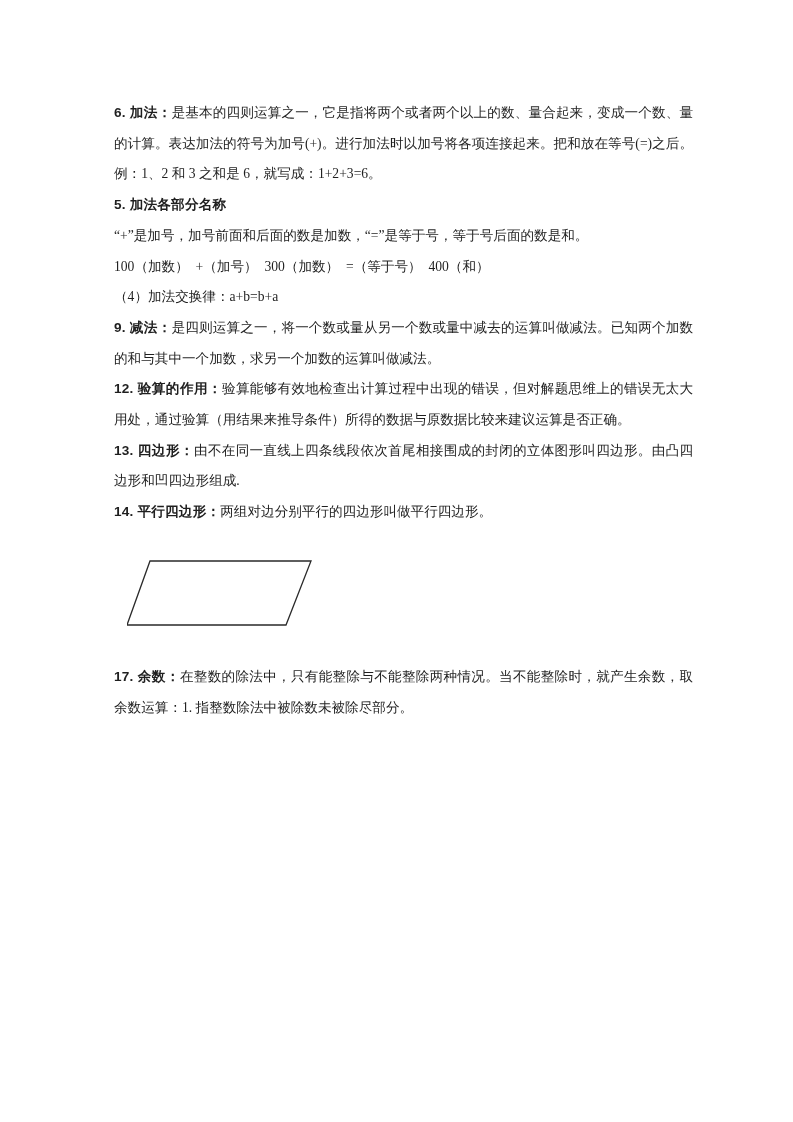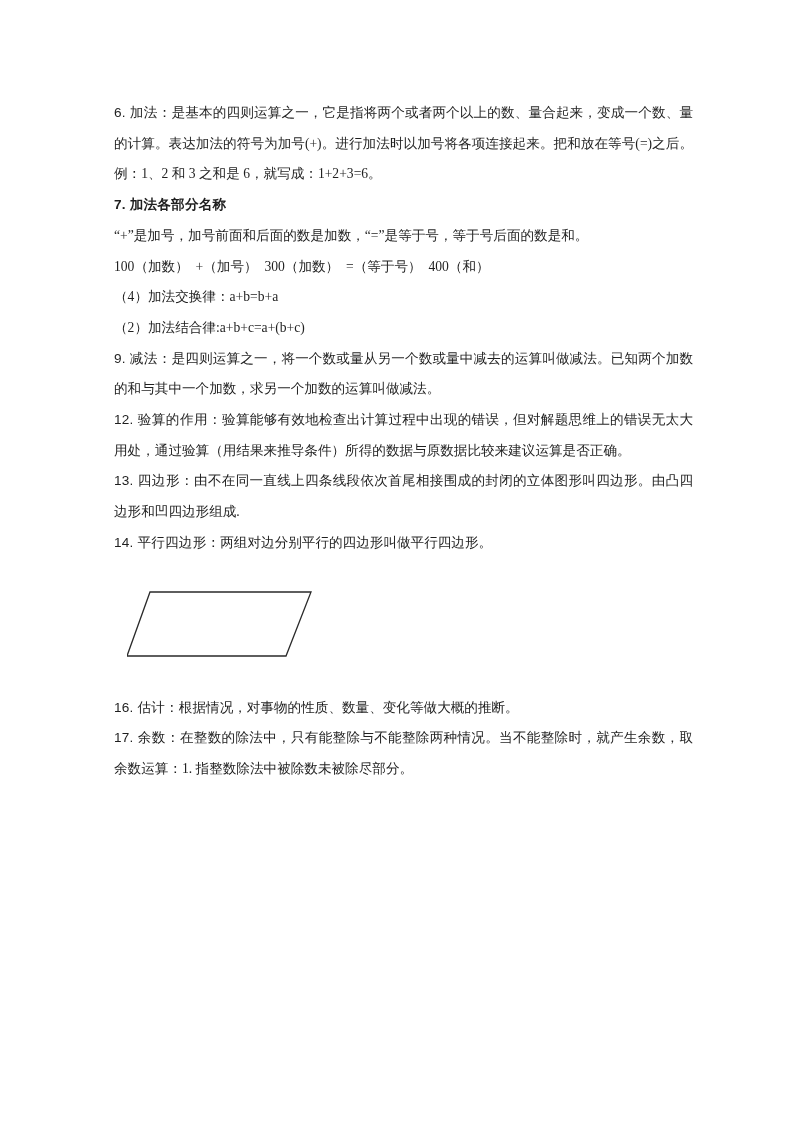--- a/index.html
+++ b/index.html
@@ -27,21 +27,21 @@
     font-size: 13.6px;
     line-height: 30.7px;
     text-align: justify;
     color: #1f1f1f;
   }
   .para .label,
   .para .text {
     white-space: pre-wrap;
   }
   .label {
-    font-weight: 400;
+    font-weight: 700;
     font-family: "Liberation Sans", "DejaVu Sans", sans-serif;
     letter-spacing: 0.2px;
   }
   .heading {
     font-weight: 700;
     font-family: "Liberation Sans", "DejaVu Sans", sans-serif;
     white-space: pre-wrap;
     letter-spacing: 0.2px;
   }
   .figure {
@@ -54,47 +54,45 @@
   }
 </style>
 </head>
 <body>
 
 <div class="page">
   <div class="content">
 
     <p class="para"><b class="label">6. 加法：</b><span class="text">是基本的四则运算之一，它是指将两个或者两个以上的数、量合起来，变成一个数、量的计算。表达加法的符号为加号(+)。进行加法时以加号将各项连接起来。把和放在等号(=)之后。  例：1、2 和 3 之和是 6，就写成：1+2+3=6。</span></p>
 
-    <p class="para heading">7. 加法各部分名称</p>
+    <p class="para heading">5. 加法各部分名称</p>
 
     <p class="para"><span class="text">“+”是加号，加号前面和后面的数是加数，“=”是等于号，等于号后面的数是和。</span></p>
 
     <p class="para"><span class="text">100（加数）  +（加号）  300（加数）  =（等于号）  400（和）</span></p>
 
 
     <p class="para"><span class="text">（4）加法交换律：a+b=b+a</span></p>
 
-    <p class="para"><span class="text">（2）加法结合律:a+b+c=a+(b+c)</span></p>
 
     <p class="para"><b class="label">9. 减法：</b><span class="text">是四则运算之一，将一个数或量从另一个数或量中减去的运算叫做减法。已知两个加数的和与其中一个加数，求另一个加数的运算叫做减法。</span></p>
 
 
 
     <p class="para"><b class="label">12. 验算的作用：</b><span class="text">验算能够有效地检查出计算过程中出现的错误，但对解题思维上的错误无太大用处，通过验算（用结果来推导条件）所得的数据与原数据比较来建议运算是否正确。</span></p>
 
     <p class="para"><b class="label">13. 四边形：</b><span class="text">由不在同一直线上四条线段依次首尾相接围成的封闭的立体图形叫四边形。由凸四边形和凹四边形组成.</span></p>
 
     <p class="para"><b class="label">14. 平行四边形：</b><span class="text">两组对边分别平行的四边形叫做平行四边形。</span></p>
 
     <div class="figure">
       <svg width="186" height="66" viewBox="0 0 186 66">
         <polygon points="23,1 184,1 159,65 0,65" fill="none" stroke="#2a2a2a" stroke-width="1.3"></polygon>
       </svg>
     </div>
 
 
-    <p class="para"><b class="label">16. 估计：</b><span class="text">根据情况，对事物的性质、数量、变化等做大概的推断。</span></p>
 
     <p class="para"><b class="label">17. 余数：</b><span class="text">在整数的除法中，只有能整除与不能整除两种情况。当不能整除时，就产生余数，取余数运算：1. 指整数除法中被除数未被除尽部分。</span></p>
 
 
   </div>
 </div>
 
 </body></html>

